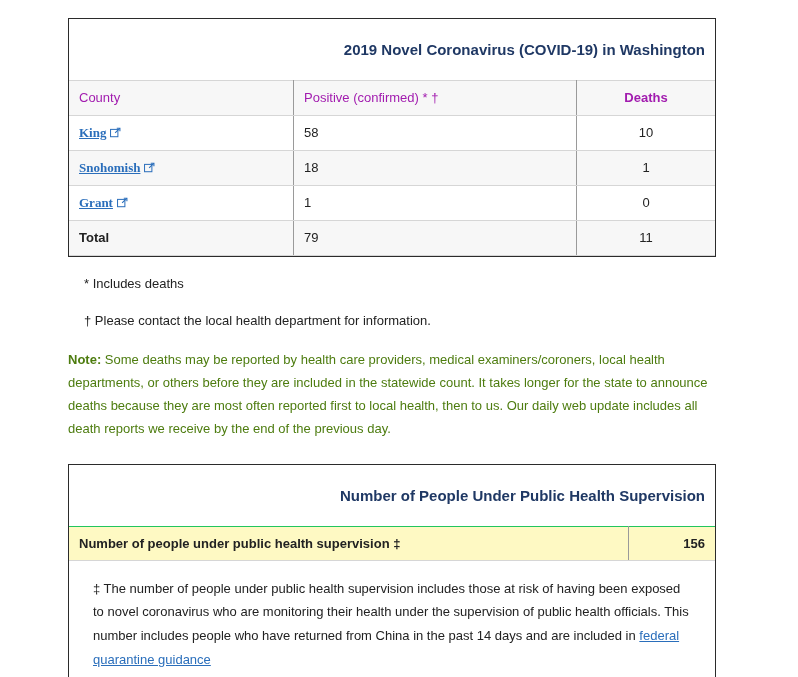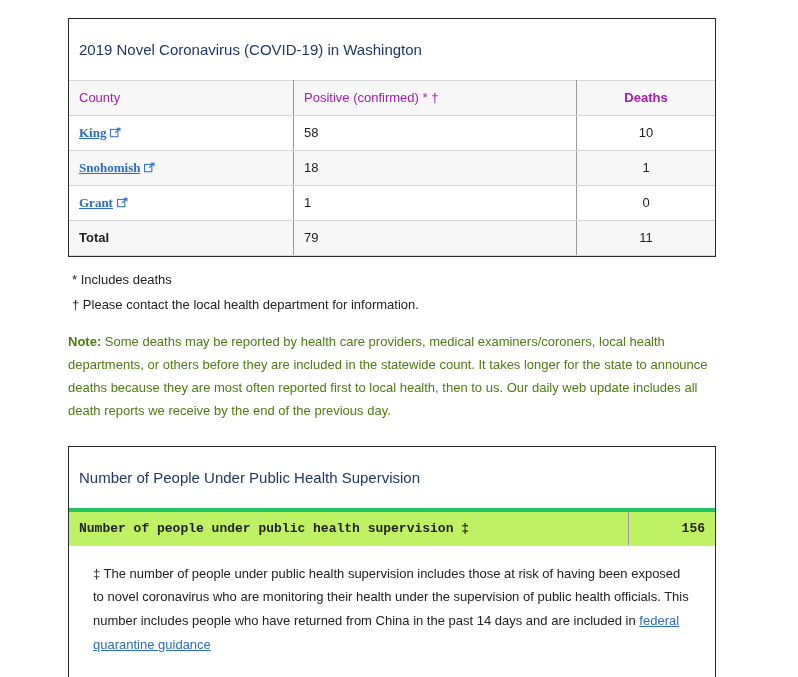--- a/index.html
+++ b/index.html
@@ -28,24 +28,24 @@
   }
 
   
   .table-card {
     margin: 18px 82px 0 68px;
     border: 1px solid #2b2b2b;
     background: #ffffff;
     box-sizing: border-box;
   }
   .table-title {
-    text-align: left;
+    text-align: right;
     color: #1f3864;
     font-size: 15px;
-    font-weight: normal;
+    font-weight: bold;
     padding: 21px 10px 20px 10px;
     line-height: 1.3;
   }
   table.data {
     width: 100%;
     border-collapse: collapse;
     table-layout: fixed;
     font-size: 13px;
   }
   table.data th,
@@ -96,47 +96,46 @@
   .ext-icon svg { display: block; }
 
   
   .footnotes {
     margin: 12px 80px 0 68px;
   }
   .footnote-line {
     font-size: 13px;
     line-height: 1.62;
     color: #222222;
-    margin: 4px;
+    margin: 16px;
   }
   .note-para {
     margin: 14px 0 0 0;
     font-size: 13px;
     line-height: 1.78;
     color: #4d7c0f;
   }
   .note-label { font-weight: bold; }
 
   
   .table-card.second {
     margin-top: 24px;
   }
   table.supervision {
     width: 100%;
     border-collapse: collapse;
     table-layout: fixed;
     font-size: 13px;
   }
   table.supervision td {
-    border-top: 4px solid #22c55e;
+    border-top: 1px solid #22c55e;
     border-bottom: 1px solid #d6d6d6;
-    background: #bef264;
+    background: #fef9c3;
     padding: 9px 10px;
     vertical-align: middle;
-    font-family: Liberation Mono, monospace;
   }
   td.sup-label {
     font-weight: bold;
     border-right: 1px solid #9a9a9a;
   }
   td.sup-value {
     width: 66px;
     text-align: right;
     font-weight: bold;
   }

